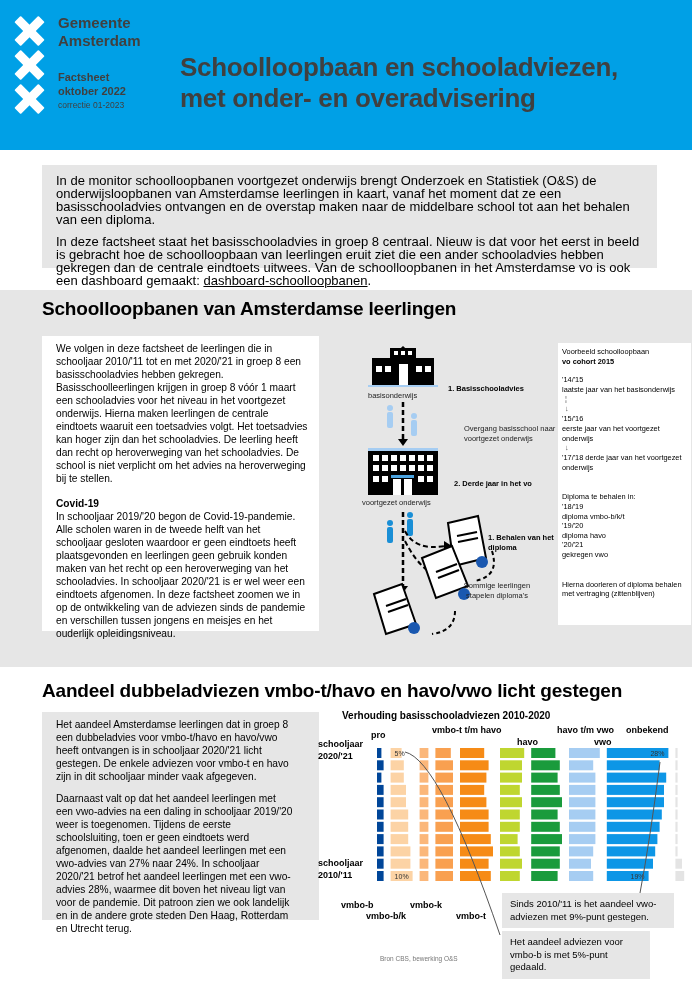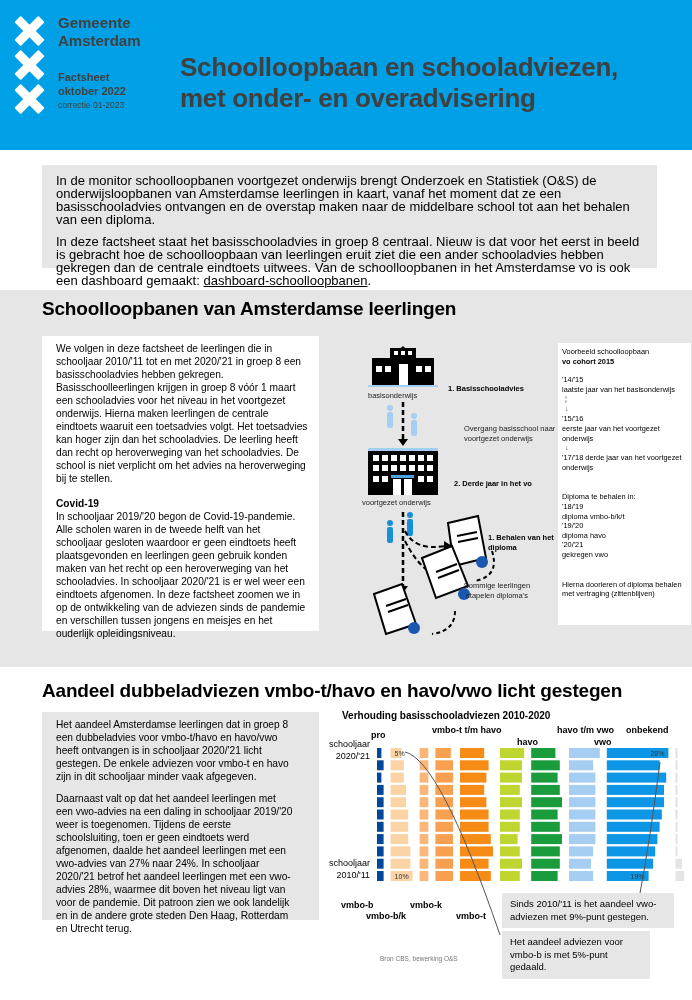--- a/index.html
+++ b/index.html
@@ -27,21 +27,21 @@
   .diagram{position:absolute;left:360px;top:46px;width:330px;height:320px}
   .dlabel{position:absolute;font-size:7.5px;line-height:10px;color:#222}
   .dstep{position:absolute;font-size:7.5px;font-weight:bold;line-height:10px}
   .timeline{position:absolute;left:558px;top:53px;width:133px;height:282px;background:#fff;font-size:7.4px;line-height:9.6px;padding:4px 4px}
   .sec3 .h2{left:42px;top:680px}
   .box3{position:absolute;left:42px;top:712px;width:277px;height:208px;background:#e6e6e6;padding:6px 24px 0 14px;font-size:10.2px;line-height:13px}
   .box3 p{margin-bottom:9px}
   .chart-title{position:absolute;left:342px;top:710px;font-size:10px;font-weight:bold}
   .callout{position:absolute;background:#e6e6e6;font-size:9.5px;line-height:12.5px;padding:5px 8px}
   .source{position:absolute;left:380px;top:955px;font-size:6.5px;color:#777}
-  .ylab{position:absolute;font-size:9px;font-weight:normal;text-align:right;line-height:12px}
+  .ylab{position:absolute;font-size:9px;font-weight:bold;line-height:12px}
   svg text{font-family:"Liberation Sans",sans-serif}
 </style>
 </head>
 <body>
 
 <div class="header">
   <div class="logo">
     <div class="x"></div>
     <div class="x"></div>
     <div class="x"></div>

